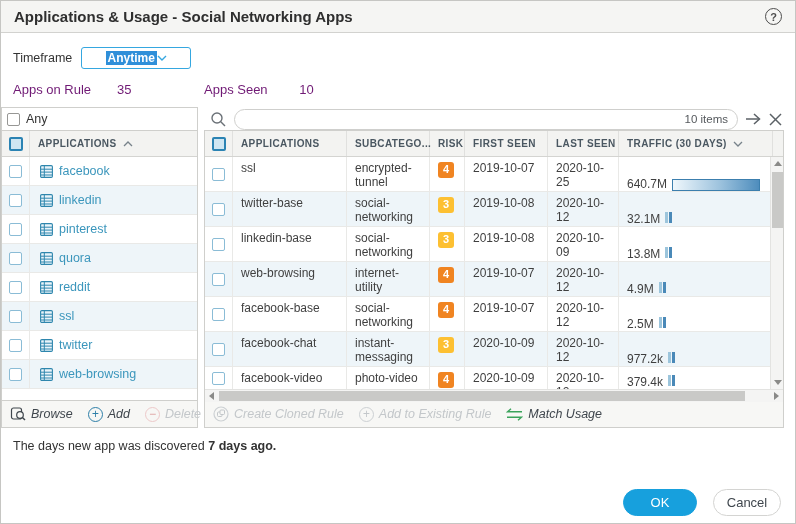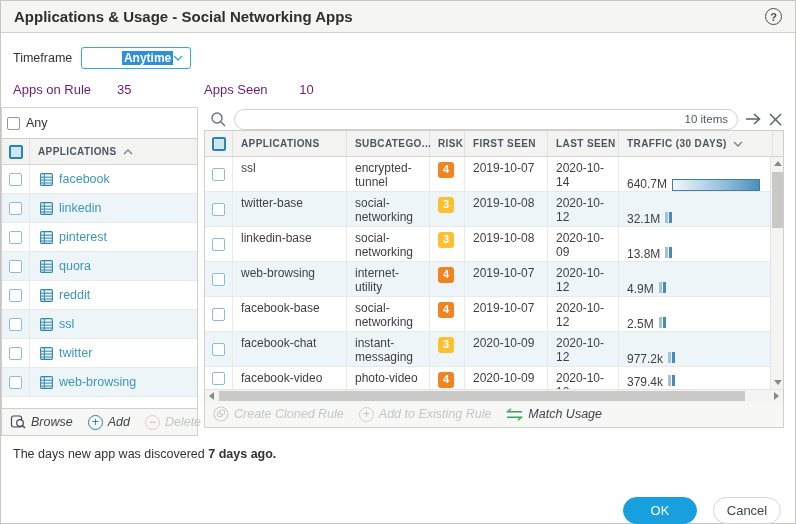--- a/index.html
+++ b/index.html
@@ -10,36 +10,36 @@
   .titlebar { height:32px; background:#f5f5f3; border-bottom:1px solid #d2d2cf;
     display:flex; align-items:center; justify-content:space-between; padding:0 13px; }
   .title { font-size:15px; font-weight:600; color:#2f2f2f; }
   .help { width:17px; height:17px; border:1.5px solid #4d4d4d; border-radius:50%;
     font-size:11px; font-weight:700; color:#4d4d4d; display:flex; align-items:center; justify-content:center; cursor:pointer; }
 
   
   .tf-row { display:flex; align-items:center; margin:13px 0 0 12px; height:24px; }
   .tf-label { font-size:12.5px; color:#333; }
   .tf-select { margin-left:9px; width:110px; height:22px; border:1px solid #35a7e0; border-radius:3px;
-    display:flex; align-items:center; justify-content:flex-end; padding:0 7px; background:#fff; cursor:pointer; }
+    display:flex; align-items:center; justify-content:center; padding:0 7px; background:#fff; cursor:pointer; }
   .tf-value { font-size:12px; font-weight:700; color:#fff; background:#2f8fd9; padding:0 2px; }
 
   
   .counters { display:flex; margin-top:10px; padding-left:12px; height:18px; align-items:center;
     font-size:13px; color:#701a75; }
   .cgroup1 { width:191px; display:flex; }
   .cval { margin-left:26px; }
 
   
   .panels { display:flex; margin-top:9px; }
   .lpanel { width:197px; flex:none; display:flex; flex-direction:column; }
   .gap { width:6px; flex:none; }
   .rpanel { width:580px; flex:none; display:flex; flex-direction:column; }
 
-  .any-row { height:32px; border:1px solid #cfcfcc; display:flex; align-items:center; padding-left:5px; background:#fff; }
+  .any-row { height:24px; border:1px solid #cfcfcc; display:flex; align-items:center; padding-left:5px; background:#fff; }
   .any-label { font-size:12.5px; color:#333; margin-left:6px; }
 
   .cbx { width:13px; height:13px; border:1px solid #979795; border-radius:2px; background:#fff; display:inline-block; cursor:pointer; }
   .cbx.blue { border:1.5px solid #8abcd6; }
   .cbx.head { width:14px; height:14px; border:2px solid #2b83b3; background:#cfe6f2; }
 
   .ltable { border:1px solid #cfcfcc; margin-top:-1px; background:#fff; height:271px; display:flex; flex-direction:column; }
   .lheader { height:26px; background:#f3f3f1; border-bottom:1px solid #d4d4d1; display:flex; align-items:stretch; flex:none; }
   .hcell { display:flex; align-items:center; font-size:10px; font-weight:700; color:#4a5761;
     letter-spacing:.4px; padding-left:8px; border-right:1px solid #e0e0de; cursor:pointer; }
@@ -364,21 +364,21 @@
         <div class="rbody">
           <div id="rrows">
               <div class="trow">
                 <div class="cbcol">
                   <span class="cbx blue"></span>
                 </div>
                 <div class="cell w-app">ssl</div>
                 <div class="cell w-sub">encrypted-tunnel</div>
                 <div class="cell w-risk"><span class="risk-badge" style="background: rgb(240, 132, 33);">4</span></div>
                 <div class="cell w-first">2019-10-07</div>
-                <div class="cell w-last">2020-10-14</div>
+                <div class="cell w-last">2020-10-25</div>
                 <div class="cell w-traffic tcell">
                   <span>640.7M</span>
                   <span class="tbar wide" style="width: 88px;"></span>
                 </div>
               </div>
               <div class="trow">
                 <div class="cbcol">
                   <span class="cbx blue"></span>
                 </div>
                 <div class="cell w-app">twitter-base</div>

